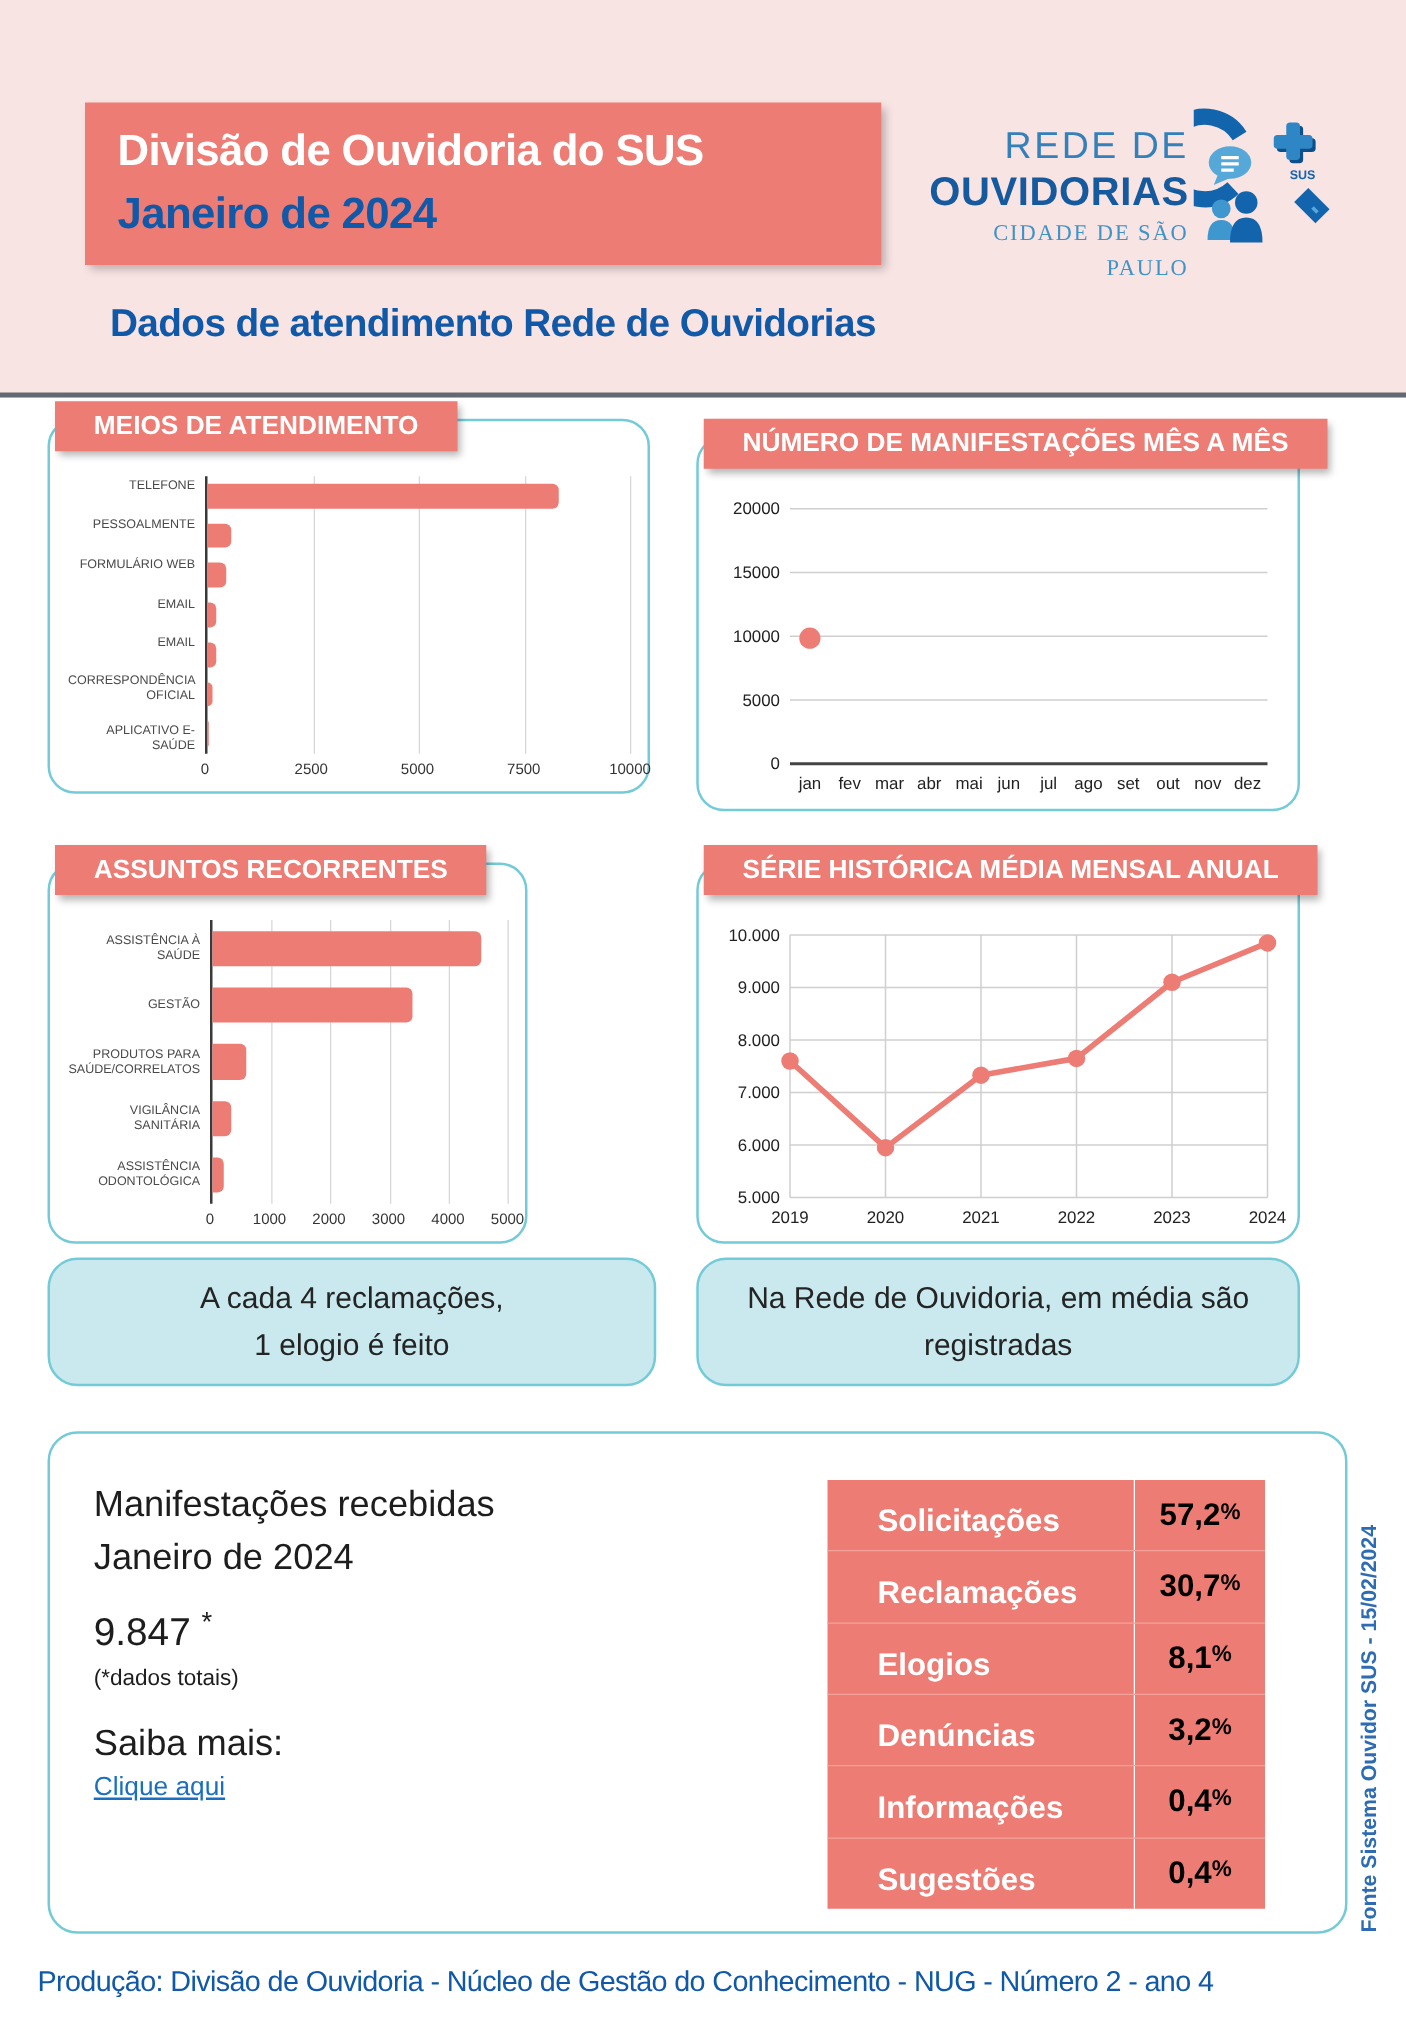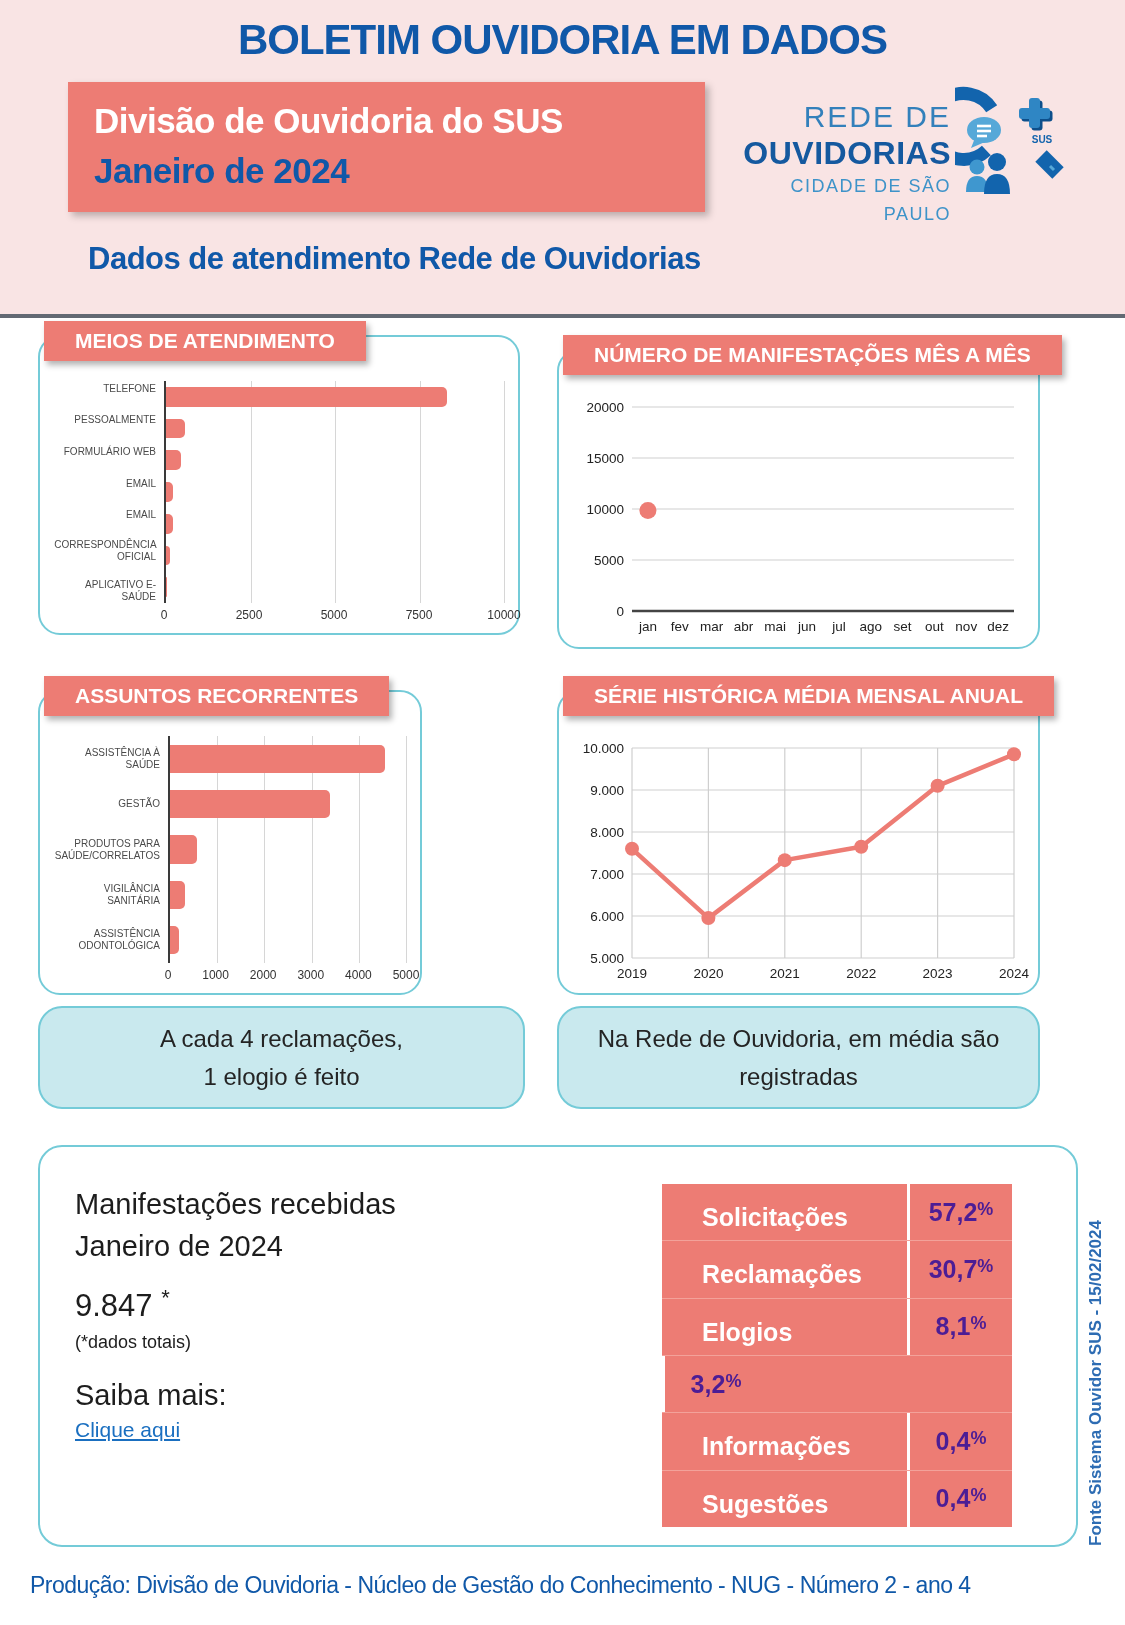--- a/index.html
+++ b/index.html
@@ -12,21 +12,21 @@
   .main-title { position:absolute; top:16px; left:0; width:100%; text-align:center;
                 font-size:42px; font-weight:700; color:#1058a8; letter-spacing:-1px; }
   .division-box { position:absolute; left:68px; top:82px; width:637px; height:130px;
                   background:#ed7c74; box-shadow:4px 4px 7px rgba(0,0,0,0.25); padding:14px 0 0 26px; }
   .division-line1 { font-size:35px; font-weight:700; color:#ffffff; letter-spacing:-0.5px; line-height:50px;}
   .division-line2 { font-size:35px; font-weight:700; color:#1058a8; letter-spacing:-0.5px; line-height:50px;}
   .logo { position:absolute; left:723px; top:92px; width:340px; height:120px; }
   .logo-text { position:absolute; left:0; top:8px; width:228px; text-align:right; }
   .logo-l1 { font-size:30px; color:#3380bb; letter-spacing:2px; line-height:34px; }
   .logo-l2 { font-size:32px; font-weight:700; color:#15599f; letter-spacing:0.5px; line-height:38px; }
-  .logo-l3 { font-size:18px; color:#3e93c9; letter-spacing:1.5px; line-height:28px; }
+  .logo-l3 { font-size:18px; color:#3e93c9; letter-spacing:1.5px; line-height:28px;font-family:Liberation Serif, serif; }
   .logo-icon { position:absolute; left:232px; top:-6px; }
   .subtitle { position:absolute; left:88px; top:241px; font-size:31px; font-weight:700;
               color:#1058a8; letter-spacing:-0.5px; }
 
   
   .card { position:absolute; background:#fff; border:2px solid #74cbd8; border-radius:22px; }
   .card1 { left:38px;  top:335px; width:482px; height:300px; }
   .card2 { left:557px; top:349px; width:483px; height:300px; }
   .card3 { left:38px;  top:690px; width:384px; height:305px; }
   .card4 { left:557px; top:690px; width:483px; height:305px; }
@@ -70,36 +70,35 @@
   .sum-more  { font-size:29px; margin-top:26px; }
   .sum-link  { font-size:21px; color:#1a6fc0; text-decoration:underline; display:inline-block; margin-top:6px; }
 
   .tipos-table { position:absolute; left:622px; top:37px; width:350px; height:343px;
                  display:flex; flex-direction:column; background:#ed7c74; }
   .trow { flex:1; display:flex; border-bottom:1px solid #f3a29a; }
   .trow:last-child { border-bottom:none; }
   .tlabel { width:70%; display:flex; align-items:center; padding-left:40px;
             font-size:25px; font-weight:700; color:#fff;margin-top:11px; }
   .tvalue { width:30%; display:flex; align-items:center; justify-content:center;
-            border-left:3px solid #ffffff; font-size:25px; font-weight:700; color:#4c1d95; }
+            border-left:1px solid #ffffff; font-size:25px; font-weight:700; color:#000000; }
   .tvalue .pct { font-size:18px; margin-top:-6px; }
 
   
   .source-note { position:absolute; left:1086px; top:1150px; height:396px;
                  writing-mode:vertical-rl; transform:rotate(180deg);
                  font-size:17px; font-weight:700; color:#2d6cb3; }
   .footer { position:absolute; left:30px; top:1572px; font-size:23px; color:#1058a8; letter-spacing:-0.5px; }
 </style>
 </head>
 <body>
 
 <div class="page">
 
   <div class="header">
-    <div class="main-title">BOLETIM OUVIDORIA EM DADOS</div>
     <div class="division-box">
       <div class="division-line1">Divisão de Ouvidoria do SUS</div>
       <div class="division-line2">Janeiro de 2024</div>
     </div>
     <div class="logo">
       <div class="logo-text">
         <div class="logo-l1">REDE DE</div>
         <div class="logo-l2">OUVIDORIAS</div>
         <div class="logo-l3">CIDADE DE SÃO PAULO</div>
       </div>
@@ -328,20 +327,21 @@
           </div>
         </div>
         <div class="trow">
           <div class="tlabel">Elogios</div>
           <div class="tvalue">
             <span>8,1</span>
             <span class="pct">%</span>
           </div>
         </div>
         <div class="trow">
+          <div class="tlabel">Denúncias</div>
           <div class="tvalue">
             <span>3,2</span>
             <span class="pct">%</span>
           </div>
         </div>
         <div class="trow">
           <div class="tlabel">Informações</div>
           <div class="tvalue">
             <span>0,4</span>
             <span class="pct">%</span>

